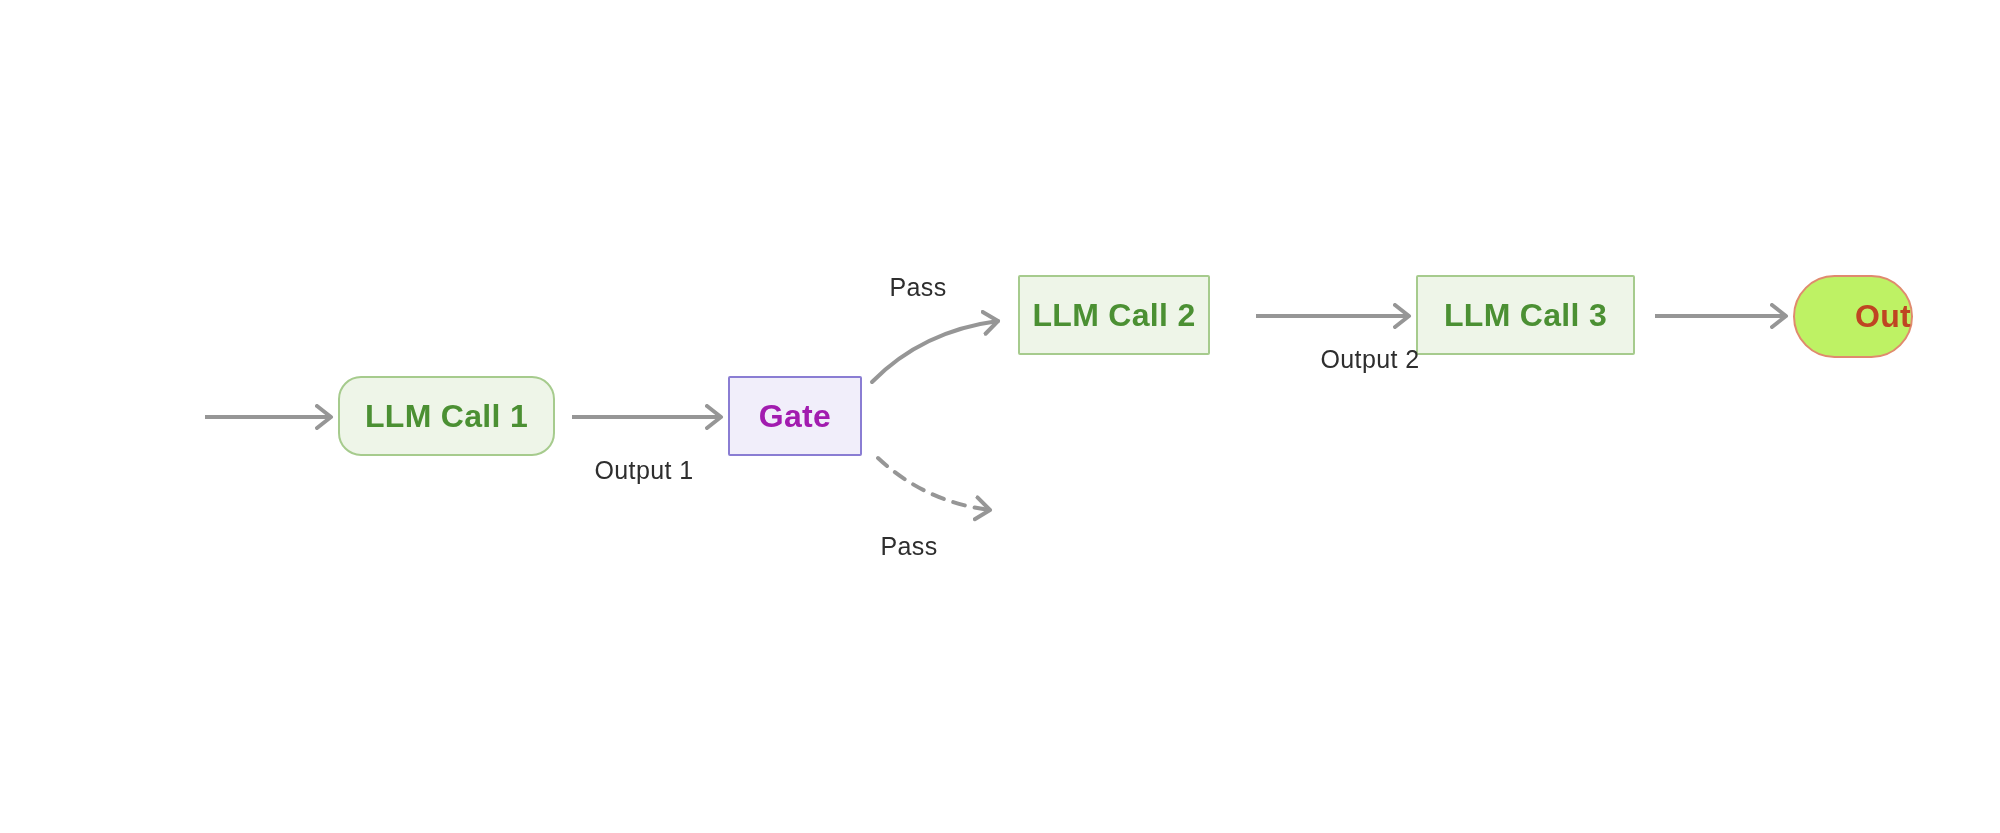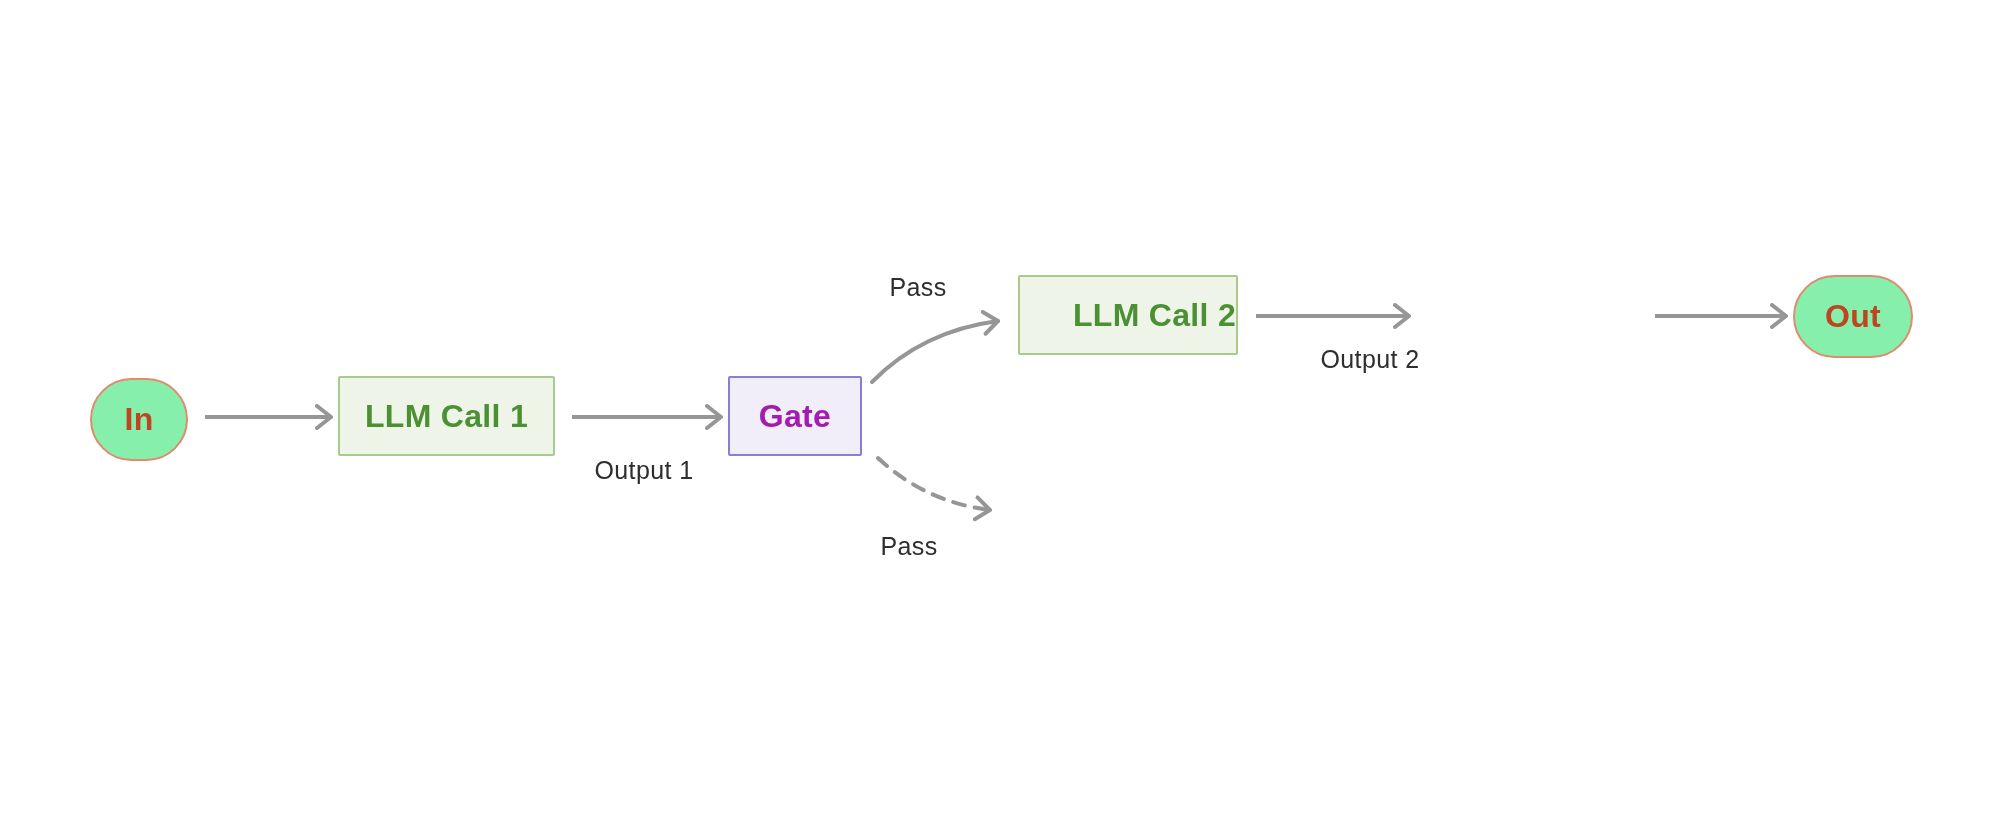--- a/index.html
+++ b/index.html
@@ -40,38 +40,39 @@
     color: #4b9033;
     border-radius: 2px;
   }
   .node.gate {
     background: #f1eefa;
     border-color: #8a7dd3;
     color: #a21caf;
     border-radius: 2px;
   }
   .node.terminal {
-    background: #86efac;
+    background: #bef264;
     border-color: #e08a6e;
     color: #bf4522;
+    justify-content: flex-end;
   }
   .edge-label {
     position: absolute;
     transform: translate(-50%, -50%);
     font-size: 25px;
     font-weight: normal;
     color: #2e2e2e;
     letter-spacing: 0.4px;
     white-space: nowrap;
   }
   
   #node-in         { left: 90px;   top: 378px; width: 98px;  height: 83px; border-radius: 42px; }
-  #node-llm-call-1 { left: 338px;  top: 376px; width: 217px; height: 80px; }
+  #node-llm-call-1 { left: 338px;  top: 376px; width: 217px; height: 80px; border-radius: 23px; }
   #node-gate       { left: 728px;  top: 376px; width: 134px; height: 80px; }
-  #node-llm-call-2 { left: 1018px; top: 275px; width: 220px; height: 80px; justify-content: flex-end; }
+  #node-llm-call-2 { left: 1018px; top: 275px; width: 192px; height: 80px; }
   #node-llm-call-3 { left: 1416px; top: 275px; width: 219px; height: 80px; }
   #node-out        { left: 1793px; top: 275px; width: 120px; height: 83px; border-radius: 42px; }
   #node-exit       { left: 1018px; top: 480px; width: 124px; height: 78px; border-radius: 39px; }
   
   #label-output-1 { left: 644px;  top: 470px; }
   #label-pass     { left: 918px;  top: 287px; }
   #label-fail     { left: 909px;  top: 546px; }
   #label-output-2 { left: 1370px; top: 359px; }
 </style>
 </head>
@@ -92,36 +93,36 @@
 
     <path d="M872 382 Q922 331 998 321" fill="none" stroke="#969696" stroke-width="4" stroke-linecap="round" marker-end="url(#arrowhead)"></path>
 
     <path d="M878 458 Q925 502 990 510" fill="none" stroke="#969696" stroke-width="4" stroke-linecap="round" stroke-dasharray="12 10" marker-end="url(#arrowhead)"></path>
 
     <path d="M1256 316 L1409 316" fill="none" stroke="#969696" stroke-width="4" stroke-linecap="butt" marker-end="url(#arrowhead)"></path>
 
     <path d="M1655 316 L1786 316" fill="none" stroke="#969696" stroke-width="4" stroke-linecap="butt" marker-end="url(#arrowhead)"></path>
   </svg>
 
-  <div class="node terminal" id="node-in">
-    <span>In</span>
-  </div>
 
   <div class="node process" id="node-llm-call-1">
     <span>LLM Call 1</span>
   </div>
 
   <div class="node gate" id="node-gate">
     <span>Gate</span>
   </div>
 
   <div class="node process" id="node-llm-call-2">
     <span>LLM Call 2</span>
   </div>
 
+  <div class="node process" id="node-llm-call-3">
+    <span>LLM Call 3</span>
+  </div>
 
   <div class="node terminal" id="node-out">
     <span>Out</span>
   </div>
 
 
   <div class="edge-label" id="label-output-1">Output 1</div>
 
   <div class="edge-label" id="label-pass">Pass</div>
 

